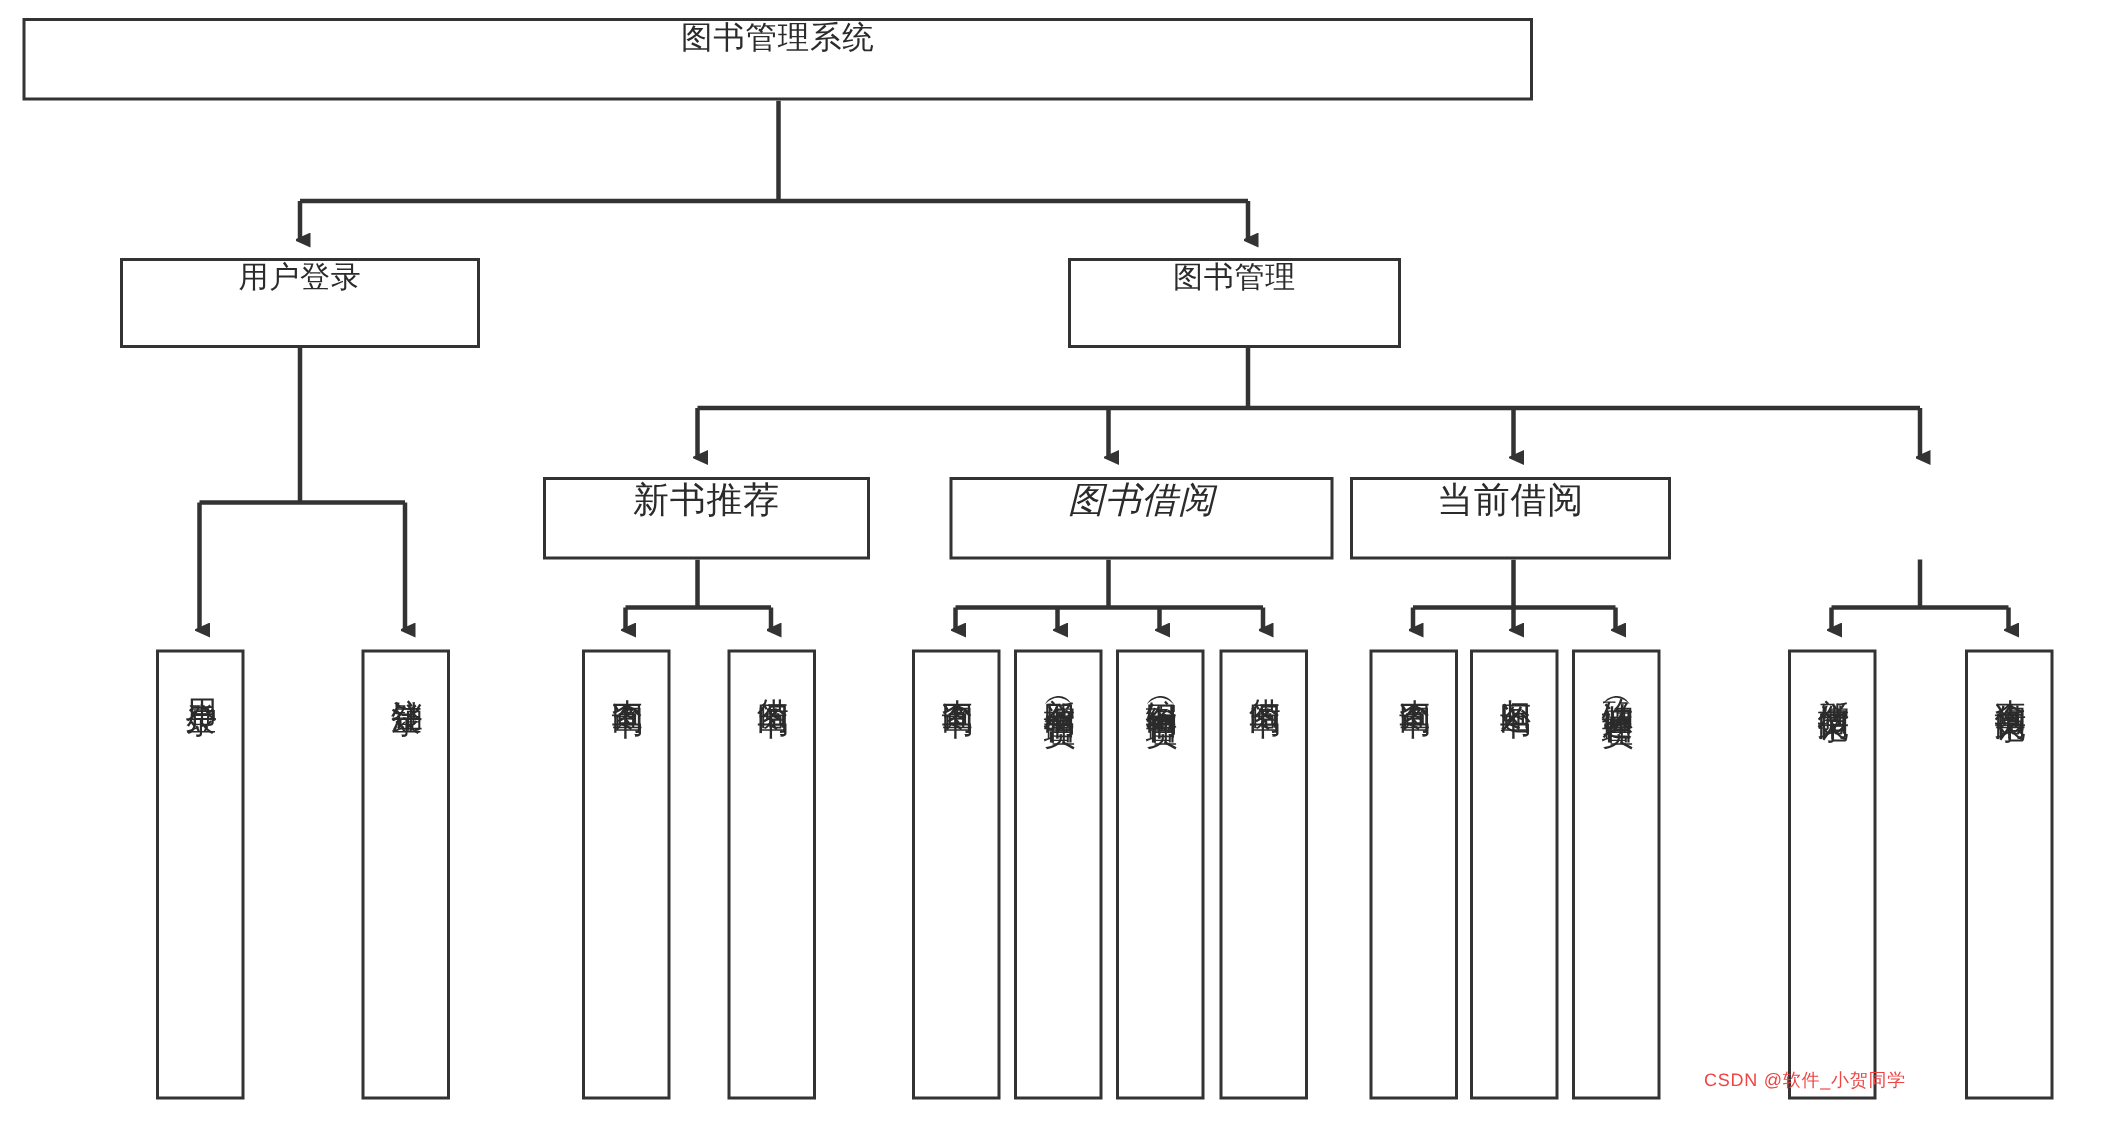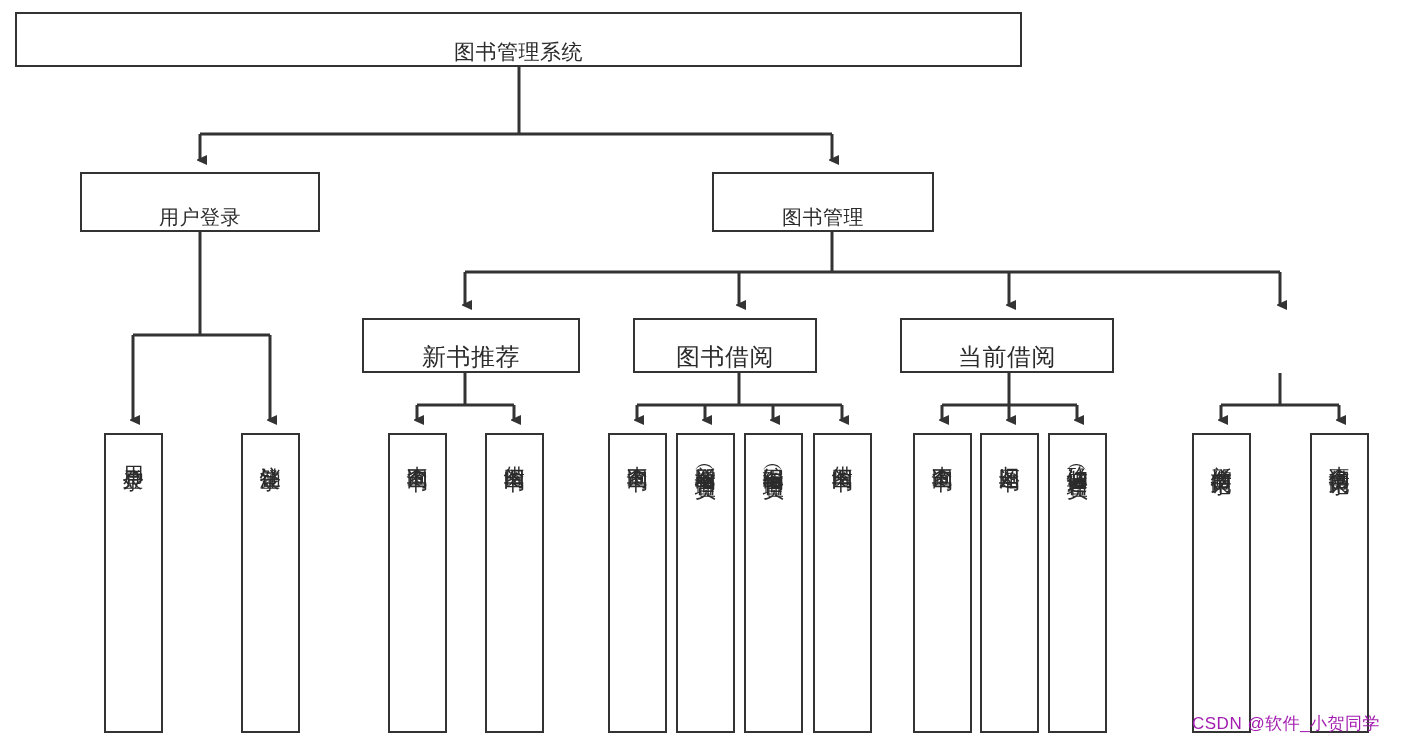--- a/index.html
+++ b/index.html
@@ -24,21 +24,21 @@
     width: 1405px;
     height: 747px;
     pointer-events: none;
   }
   .node {
     position: absolute;
     box-sizing: border-box;
     border: 2px solid #333333;
     background: #ffffff;
     display: flex;
-    align-items: flex-end;
+    align-items: flex-start;
     justify-content: center;
     color: #2b2b2b;
     z-index: 2;
   }
   .node .lbl {
     display: block;
     text-align: center;
     line-height: 1.18;
     letter-spacing: 0.5px;
   }
@@ -52,24 +52,24 @@
   .node.leaf .lbl {
     writing-mode: vertical-rl;
     text-orientation: upright;
     font-size: 21px;
     line-height: 1.22;
     letter-spacing: 2px;
     white-space: nowrap;
   }
   .watermark {
     position: absolute;
-    left: 1192px;
+    left: 1136px;
     top: 712px;
-    font-size: 17px;
-    color: #a21caf;
+    font-size: 12px;
+    color: #ef4444;
     white-space: nowrap;
     z-index: 3;
     letter-spacing: 0.5px;
   }
 </style>
 </head>
 <body>
 
 <div id="canvas">
 
@@ -130,21 +130,21 @@
   <div class="node l2" style="left:80px; top:172px; width:240px; height:60px;">
     <span class="lbl">用户登录</span>
   </div>
   <div class="node l2" style="left:712px; top:172px; width:222px; height:60px;">
     <span class="lbl">图书管理</span>
   </div>
 
   <div class="node l3" style="left:362px; top:318px; width:218px; height:55px;">
     <span class="lbl">新书推荐</span>
   </div>
-  <div class="node l3" style="left:633px; top:318px; width:184px; height:55px;">
+  <div class="node l3" style="left:633px; top:318px; width:256px; height:55px;font-style:italic;">
     <span class="lbl">图书借阅</span>
   </div>
   <div class="node l3" style="left:900px; top:318px; width:214px; height:55px;">
     <span class="lbl">当前借阅</span>
   </div>
 
   <div class="node leaf" style="left:104px; top:433px; width:59px; height:300px;">
     <span class="lbl">用户登录</span>
   </div>
   <div class="node leaf" style="left:241px; top:433px; width:59px; height:300px;">

